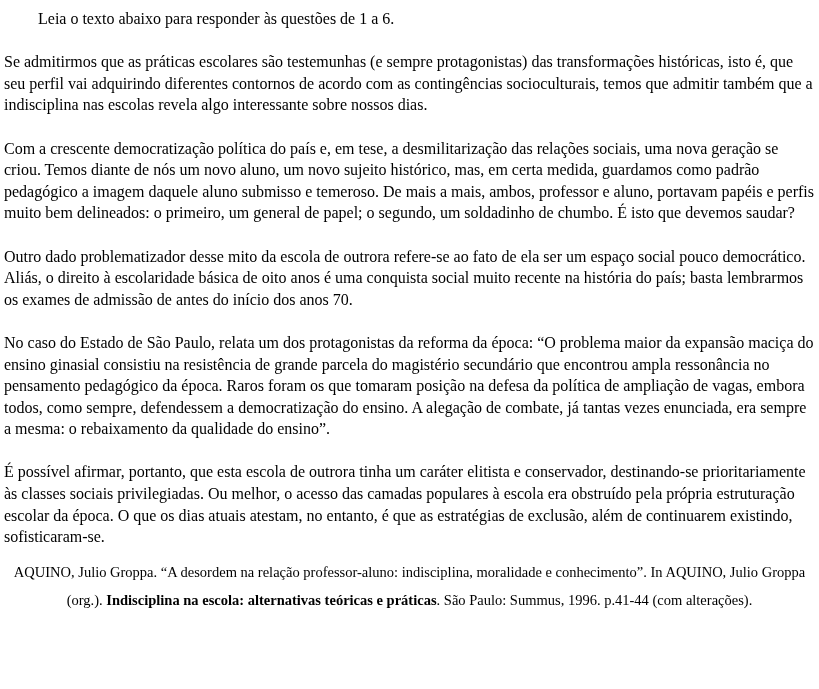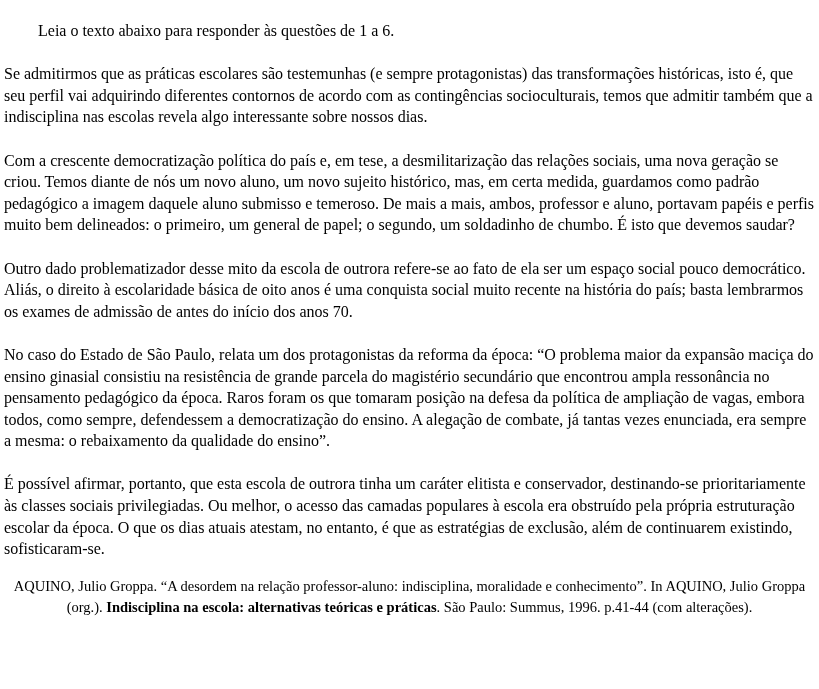--- a/index.html
+++ b/index.html
@@ -11,37 +11,37 @@
   .page {
     position: relative;
     width: 819px;
     height: 689px;
     box-sizing: border-box;
     background: #ffffff;
     color: #000000;
     font-family: "Liberation Serif", "DejaVu Serif", serif;
     font-size: 16px;
     line-height: 21.6px;
-    padding: 20px 4px 0 4px;
+    padding: 8px 4px 0 4px;
     overflow: hidden;
     text-align: left;
   }
   .instruction {
     margin: 0 0 0 34px;
   }
   .para {
     margin: 21.6px 0 0 0;
   }
   .para.first {
   }
   .citation {
-    margin: 16px 6px 0 6px;
+    margin: 10px 6px 0 6px;
     text-align: center;
     font-size: 14.5px;
-    line-height: 21px;
+    line-height: 28px;
   }
   .citation b {
     font-weight: bold;
   }
 </style>
 </head>
 <body>
 
 <div class="page">
   <p class="instruction">Leia o texto abaixo para responder às questões de 1 a 6.</p>

